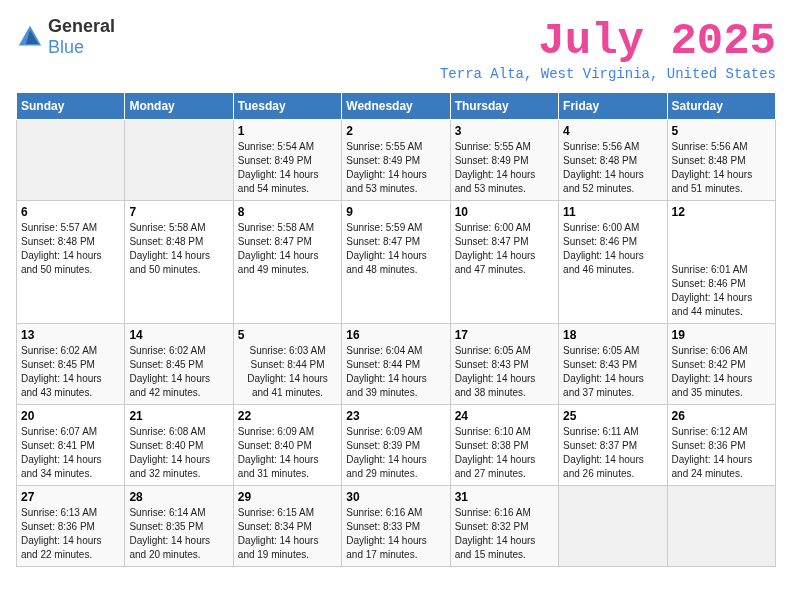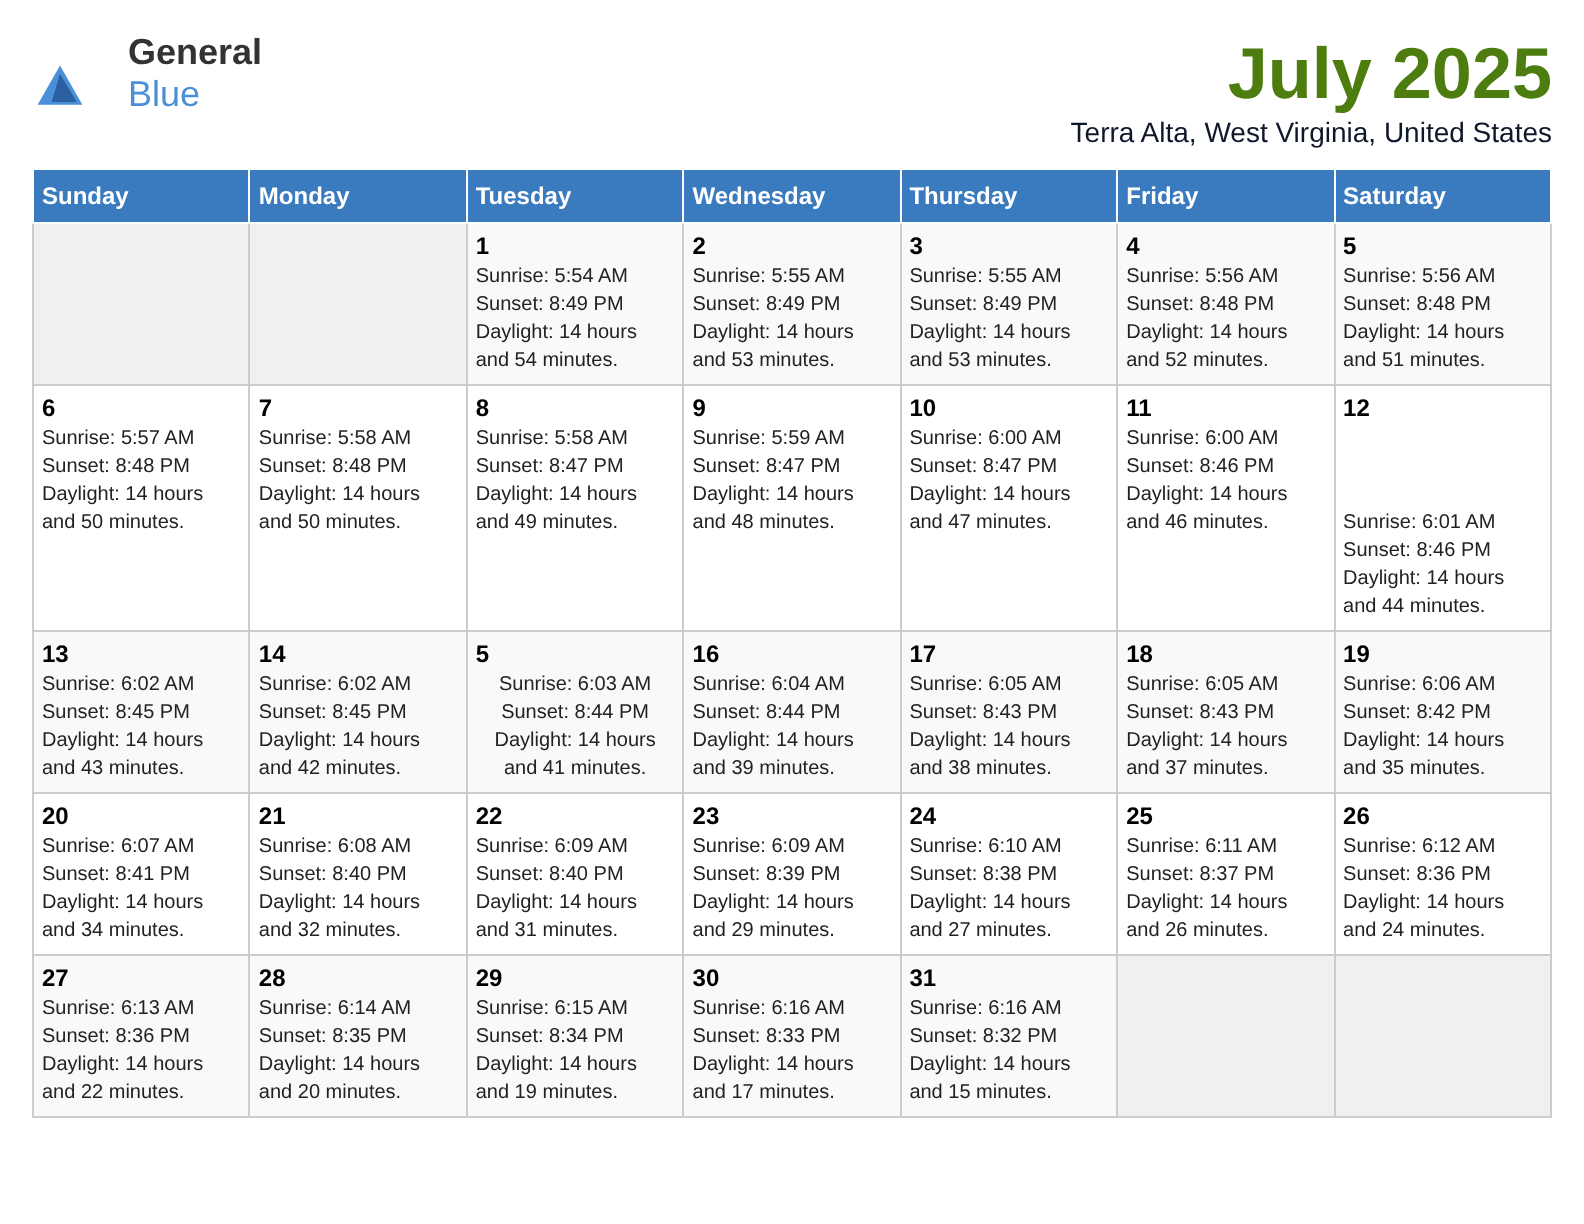--- a/index.html
+++ b/index.html
@@ -11,48 +11,50 @@
       padding: 16px;
     }
     .header {
       display: flex;
       justify-content: space-between;
       align-items: flex-start;
       margin-bottom: 10px;
     }
     .logo {
       display: flex;
-      align-items: flex-end;
-      gap: 20px;
+      align-items: center;
+      gap: 4px;
     }
     .logo-text-general {
       font-size: 18px;
       font-weight: bold;
       color: #333;
     }
     .logo-text-blue {
       font-size: 18px;
       font-weight: normal;
       color: #4a90d9;
     }
     .logo-icon {
       width: 28px;
       height: 28px;
     }
     .title-block {
       text-align: right;
     }
     .month-title {
-      font-size: 36px;
+      font-size: 44px;
       font-weight: bold;
-      color: #4d7c0f;
+      color: #ec4899;
+      font-family: Liberation Mono, monospace;
     }
     .location-title {
       font-size: 14px;
-      color: #0f172a;
+      color: #3b82f6;
+      font-family: Liberation Mono, monospace;
     }
     table {
       width: 100%;
       border-collapse: collapse;
       font-size: 10.5px;
     }
     thead tr th {
       background-color: #3a7abf;
       color: #fff;
       padding: 6px 4px;

